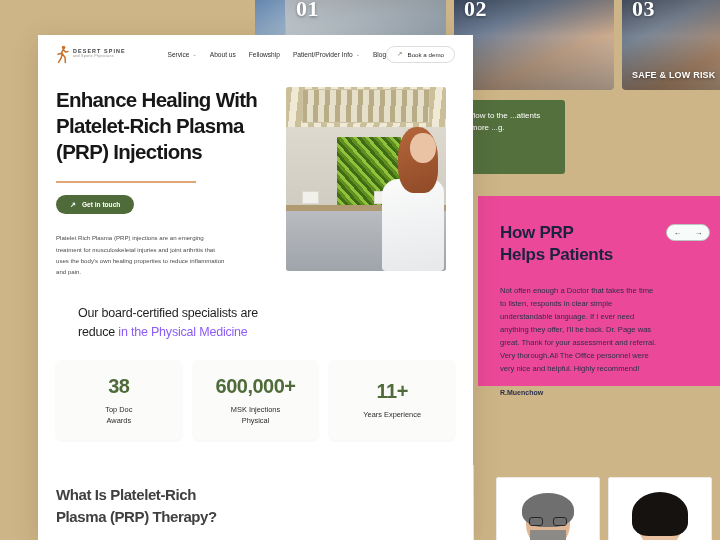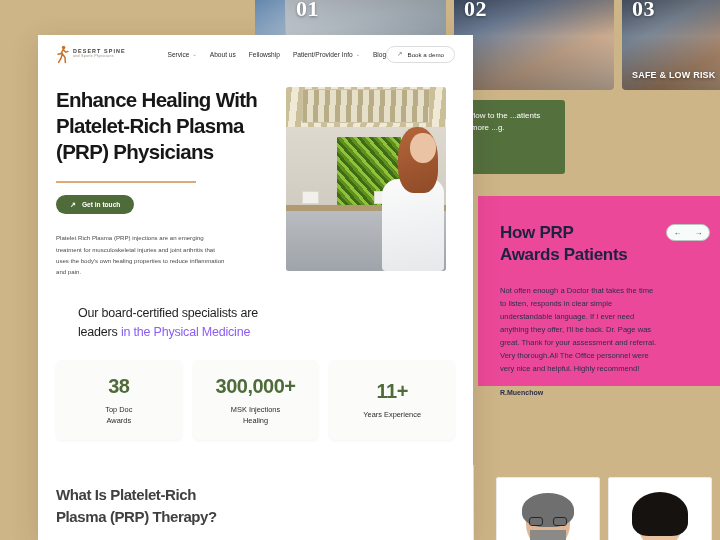--- a/index.html
+++ b/index.html
@@ -196,21 +196,21 @@
 
   </div>
 
   <div class="green-card">
     <span>...ood flow to the ...atients ...ker, more ...g.</span>
   </div>
 
   <div class="testi">
     <h2>
       <span>How PRP</span><br>
-      <span>Awards Patients</span>
+      <span>Helps Patients</span>
     </h2>
     <div class="arrows">
       <span>←</span>
       <span>→</span>
     </div>
     <div class="body">Not often enough a Doctor that takes the time to listen, responds in clear simple understandable language. If I ever need anything they offer, I'll be back. Dr. Page was great. Thank for your assessment and referral. Very thorough.All The Office personnel were very nice and helpful. Highly recommend!</div>
     <div class="author">R.Muenchow</div>
   </div>
 
   <div class="bot-img">
@@ -276,21 +276,21 @@
       </nav>
 
       <div class="demo-btn">
         <span class="ar">↗</span>
         <span>Book a demo</span>
       </div>
     </div>
 
     <div class="hero">
       <div class="hero-left">
-        <h1 class="hl">Enhance Healing With Platelet-Rich Plasma (PRP) Physicians</h1>
+        <h1 class="hl">Enhance Healing With Platelet-Rich Plasma (PRP) Injections</h1>
         <div class="rule"></div>
         <div class="cta">
           <span class="ar">↗</span>
           <span>Get in touch</span>
         </div>
         <p class="hero-p">Platelet Rich Plasma (PRP) injections are an emerging treatment for musculoskeletal injuries and joint arthritis that uses the body's own healing properties to reduce inflammation and pain.</p>
       </div>
 
       <div class="hero-img">
         <div class="ceil"></div>
@@ -305,37 +305,37 @@
           <div class="w-coat"></div>
           <div class="w-hair"></div>
           <div class="w-face"></div>
         </div>
       </div>
     </div>
 
     <div class="spec">
       <p>
         <span>Our board-certified specialists are</span><br>
-        <span>leaders</span><span class="gr"> in the Physical Medicine</span>
+        <span>reduce</span><span class="gr"> in the Physical Medicine</span>
       </p>
     </div>
 
     <div class="stats">
       <div class="stat">
         <div class="v">38</div>
         <div class="l">
           <span>Top Doc</span><br>
           <span>Awards</span>
         </div>
       </div>
       <div class="stat">
-        <div class="v">300,000+</div>
+        <div class="v">600,000+</div>
         <div class="l">
           <span>MSK Injections</span><br>
-          <span>Healing</span>
+          <span>Physical</span>
         </div>
       </div>
       <div class="stat">
         <div class="v">11+</div>
         <div class="l">
           <span>Years Experience</span>
         </div>
       </div>
     </div>
 

